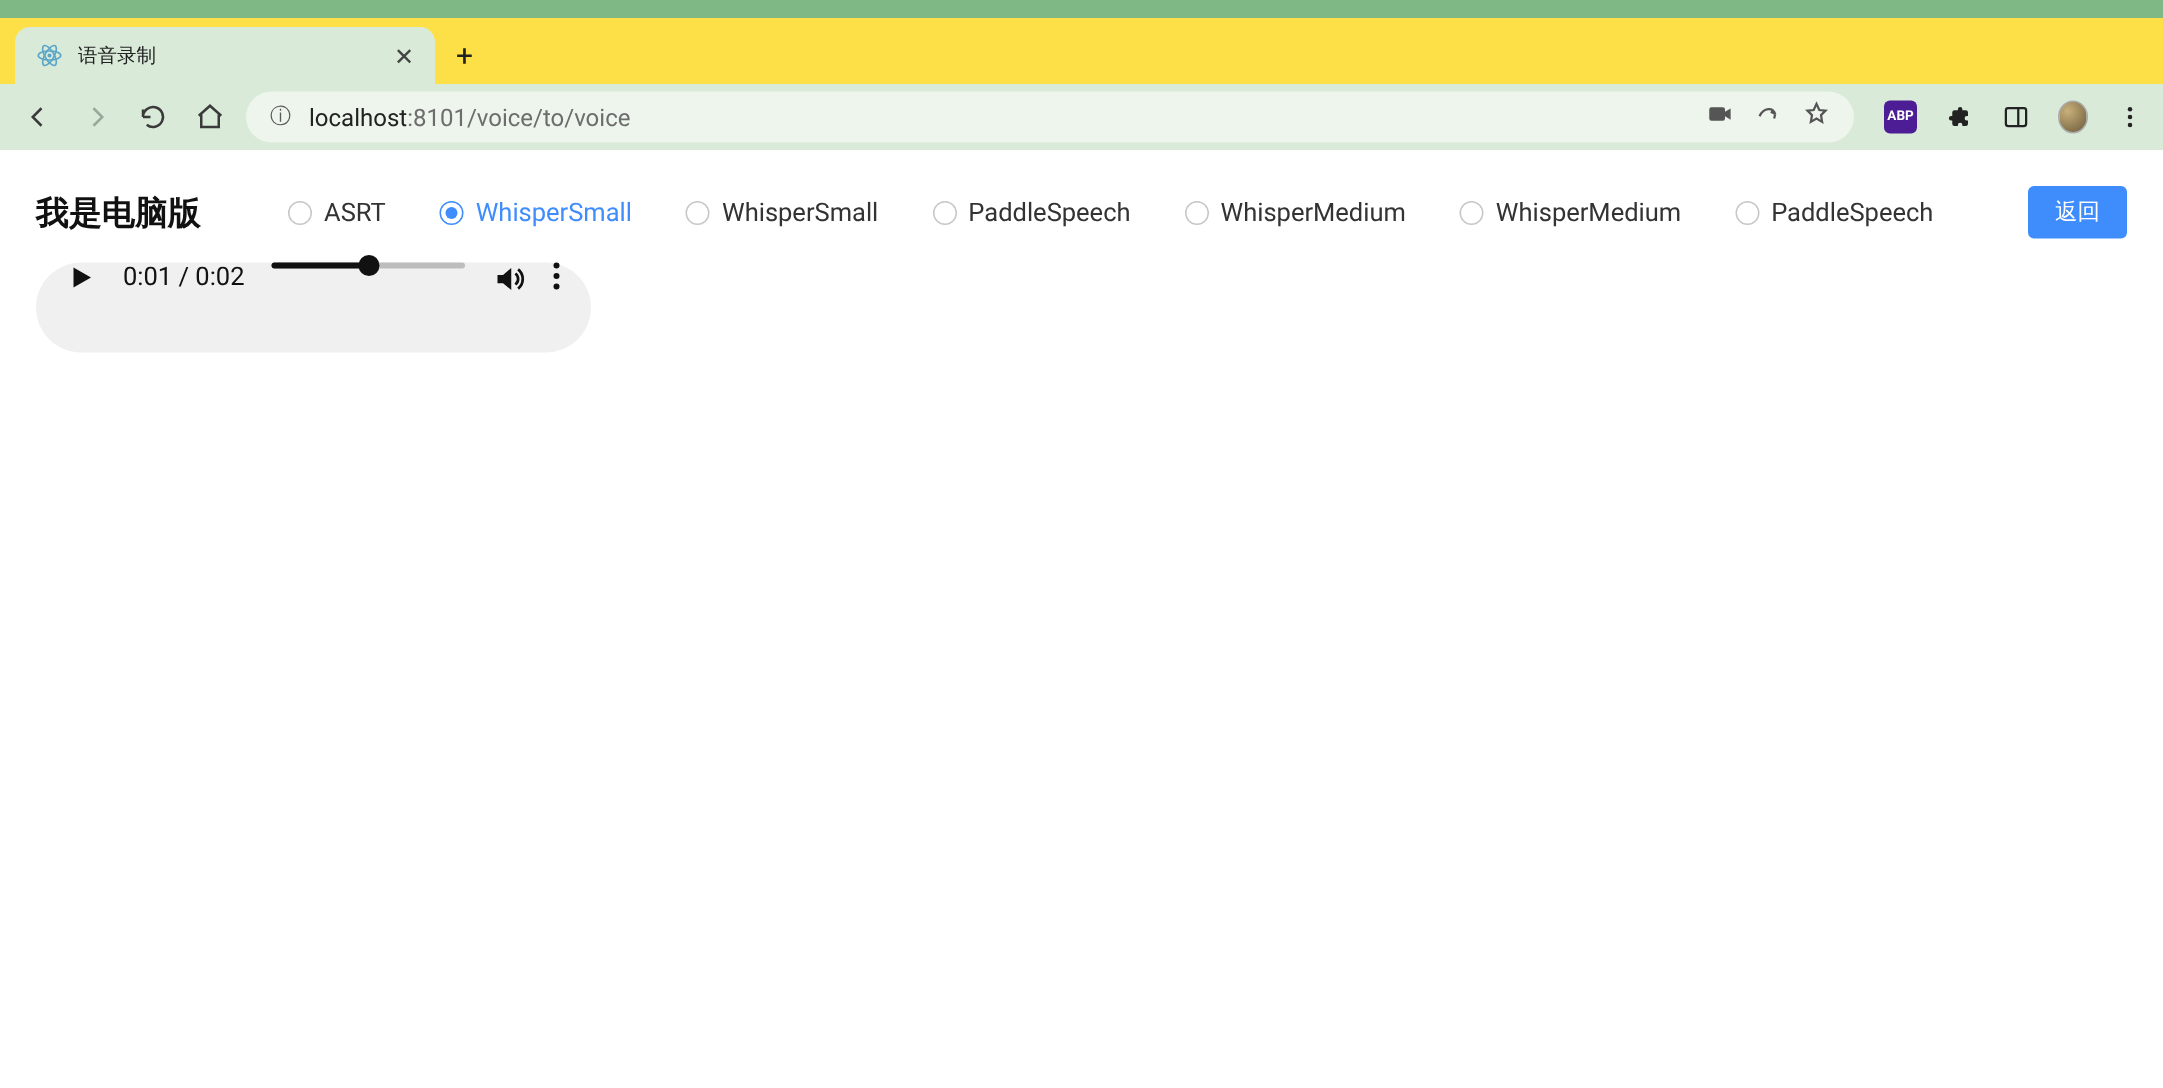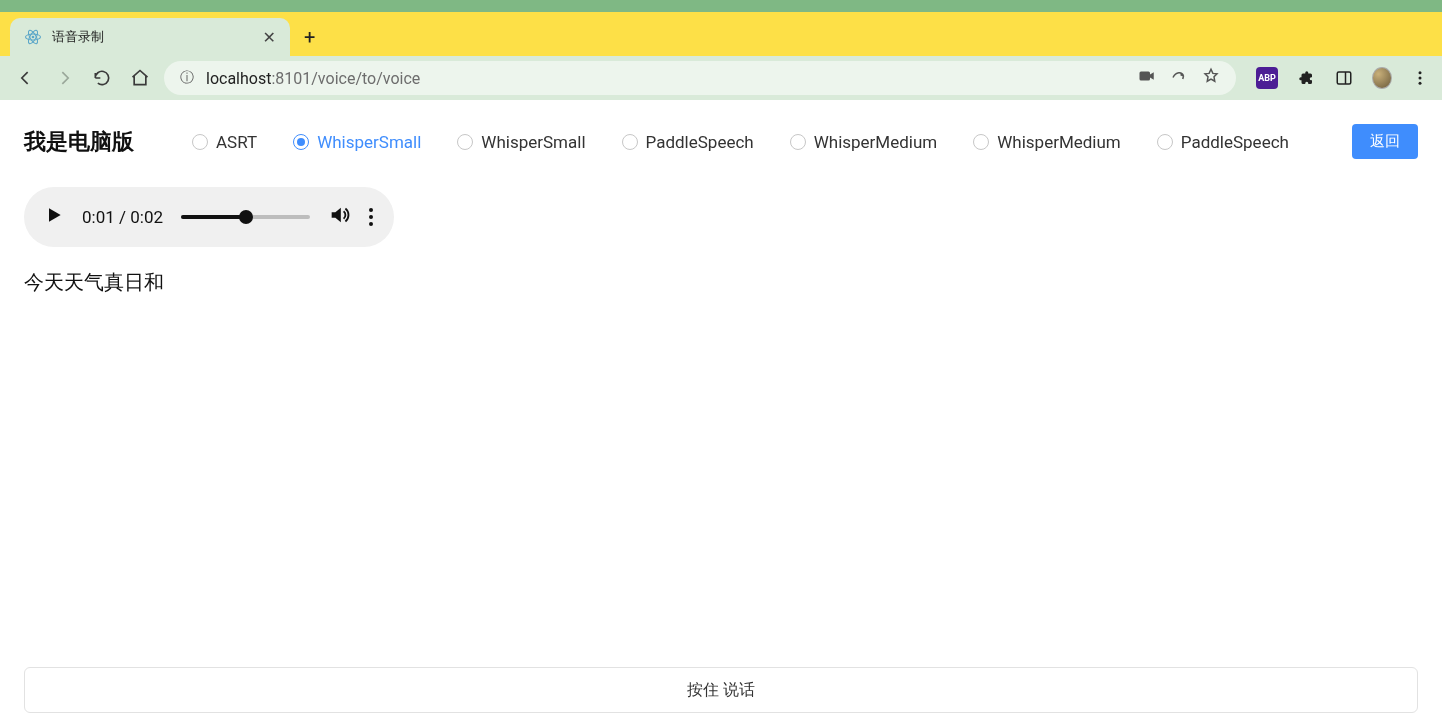--- a/index.html
+++ b/index.html
@@ -43,21 +43,21 @@
     .radio-group { display: flex; align-items: center; gap: 36px; flex: 1; }
     .radio-item { display: flex; align-items: center; gap: 8px; cursor: pointer; }
     .radio-dot { width: 16px; height: 16px; border: 1px solid #c7c7c7; border-radius: 50%; position: relative; background: #fff; }
     .radio-item.selected .radio-dot { border-color: #3f8dfd; }
     .radio-item.selected .radio-dot::after { content: ""; position: absolute; inset: 3px; background: #3f8dfd; border-radius: 50%; }
     .radio-label { font-size: 17px; color: #333; }
     .radio-item.selected .radio-label { color: #3f8dfd; }
     .back-btn { background: #3f8dfd; color: #fff; border: none; border-radius: 4px; padding: 8px 18px; font-size: 15px; cursor: pointer; }
 
     
-    .audio-player { margin-top: 28px; width: 370px; height: 60px; background: #f0f0f0; border-radius: 40px; display: flex; align-items: center; padding: 0 20px; gap: 18px; }
+    .audio-player { margin-top: 16px; width: 370px; height: 60px; background: #f0f0f0; border-radius: 40px; display: flex; padding: 0 20px; gap: 18px; }
     .play-btn svg { width: 20px; height: 20px; fill: #111; }
     .time-display { font-size: 17px; color: #111; }
     .seek { flex: 1; height: 4px; background: #bdbdbd; border-radius: 4px; position: relative; }
     .seek .prog { position: absolute; left: 0; top: 0; bottom: 0; width: 50%; background: #111; border-radius: 4px; }
     .seek .thumb { position: absolute; left: 50%; top: 50%; width: 14px; height: 14px; background: #111; border-radius: 50%; transform: translate(-50%, -50%); }
     .vol svg { width: 22px; height: 22px; fill: #111; }
     .audio-kebab { width: 6px; display: flex; flex-direction: column; gap: 3px; align-items: center; }
     .audio-kebab span { width: 4px; height: 4px; background: #111; border-radius: 50%; }
 
     .transcript { margin-top: 22px; font-size: 20px; color: #111; }
@@ -222,16 +222,14 @@
           <path d="M19 5a9 9 0 0 1 0 14" fill="none" stroke="#111" stroke-width="2"></path>
         </svg>
     </span>
     <div class="audio-kebab">
         <span></span>
         <span></span>
         <span></span>
       </div>
   </div>
 
-  <div class="transcript">今天天气真日和</div>
-
-  <div class="talk-bar">按住 说话</div>
+
 </div>
 
 </body></html>

